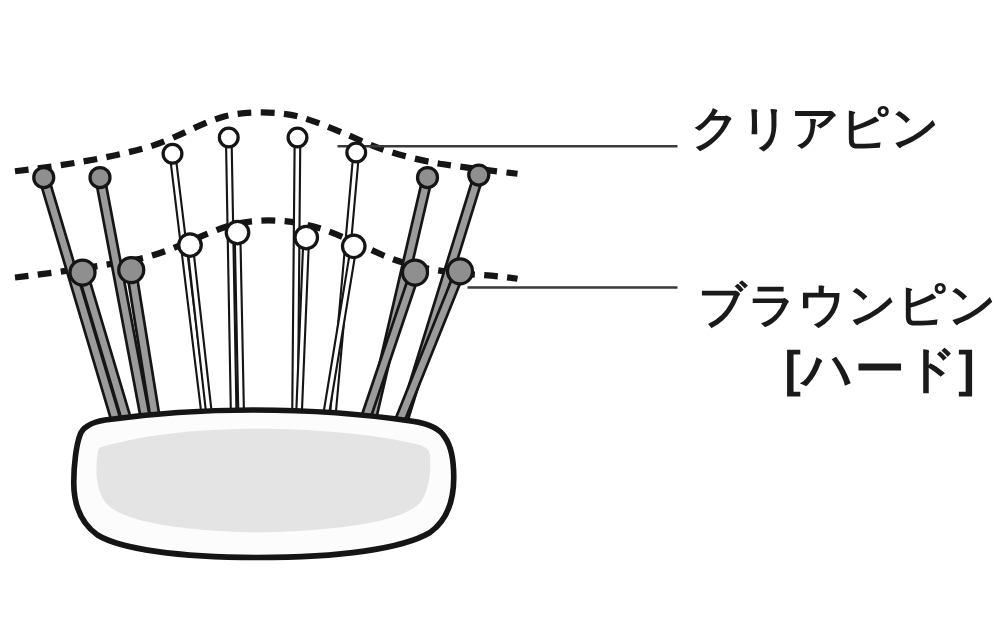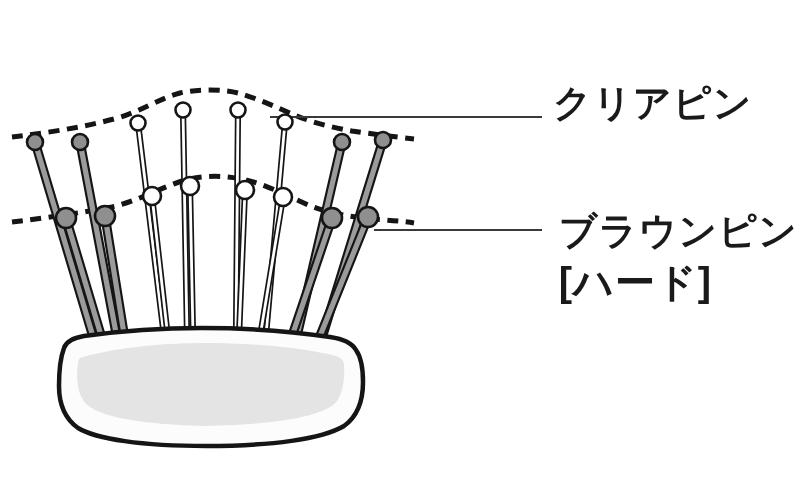--- a/index.html
+++ b/index.html
@@ -26,21 +26,21 @@
   .ball.brown         { fill:#8f8f8f; }
 
   .base-outer { fill:#fcfcfc; stroke:#151515; stroke-width:4.5; }
   .base-inner { fill:#e4e4e4; }
 
   .label {
     position:absolute; color:#1a1a1a; font-weight:700;
     font-size:38px; line-height:38px; letter-spacing:1px; white-space:nowrap;
   }
   .label-clear { left:553px; top:84px; }
-  .label-brown-group { top:212px; right:2px; }
+  .label-brown-group { top:226px; right:2px; text-align:right; }
   .label-brown-hardness { margin-top:13px; padding-right:17px; font-size:40px; line-height:38px; }
 </style>
 </head>
 <body>
 
 <div class="stage">
   <svg width="800" height="500" viewBox="0 0 800 500">
 
     <path class="contour" d="M 12 137 C 45 133, 80 128, 114 119 C 140 112, 158 99, 180 93 C 196 89, 222 89, 238 93 C 256 98, 276 107, 292 114 C 310 122, 334 128, 352 131 C 372 134, 396 137, 414 139"></path>
 

